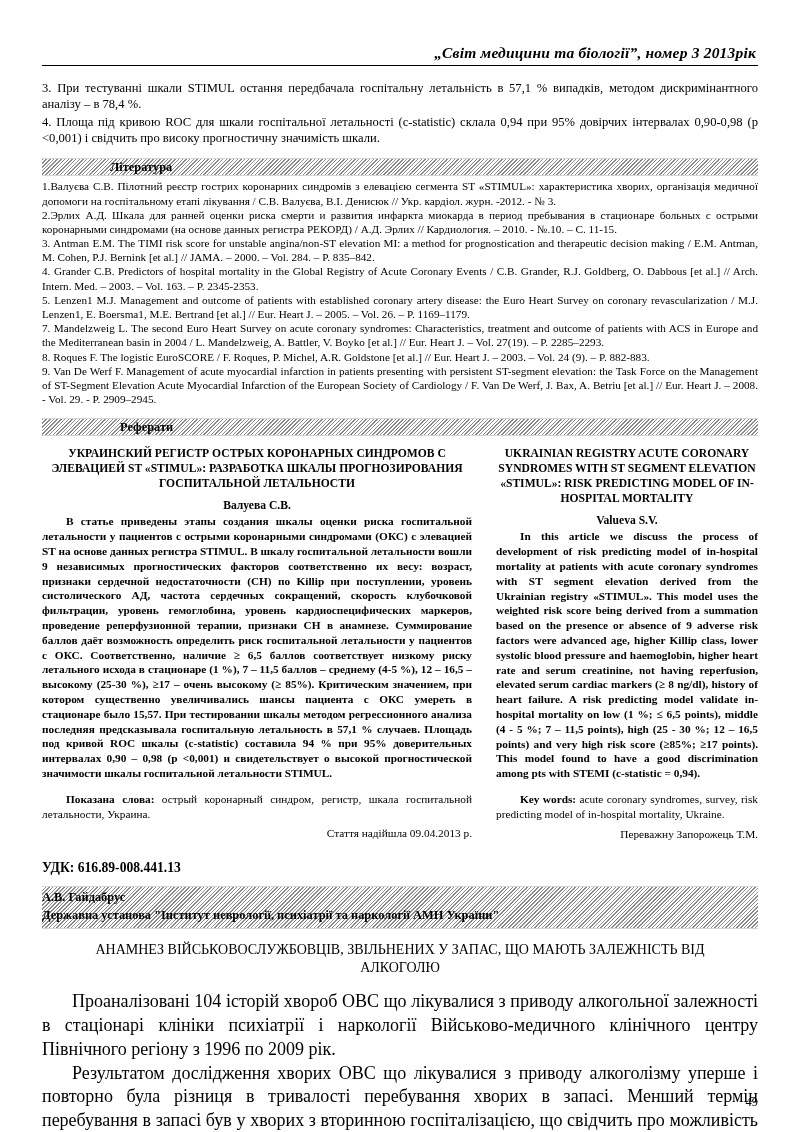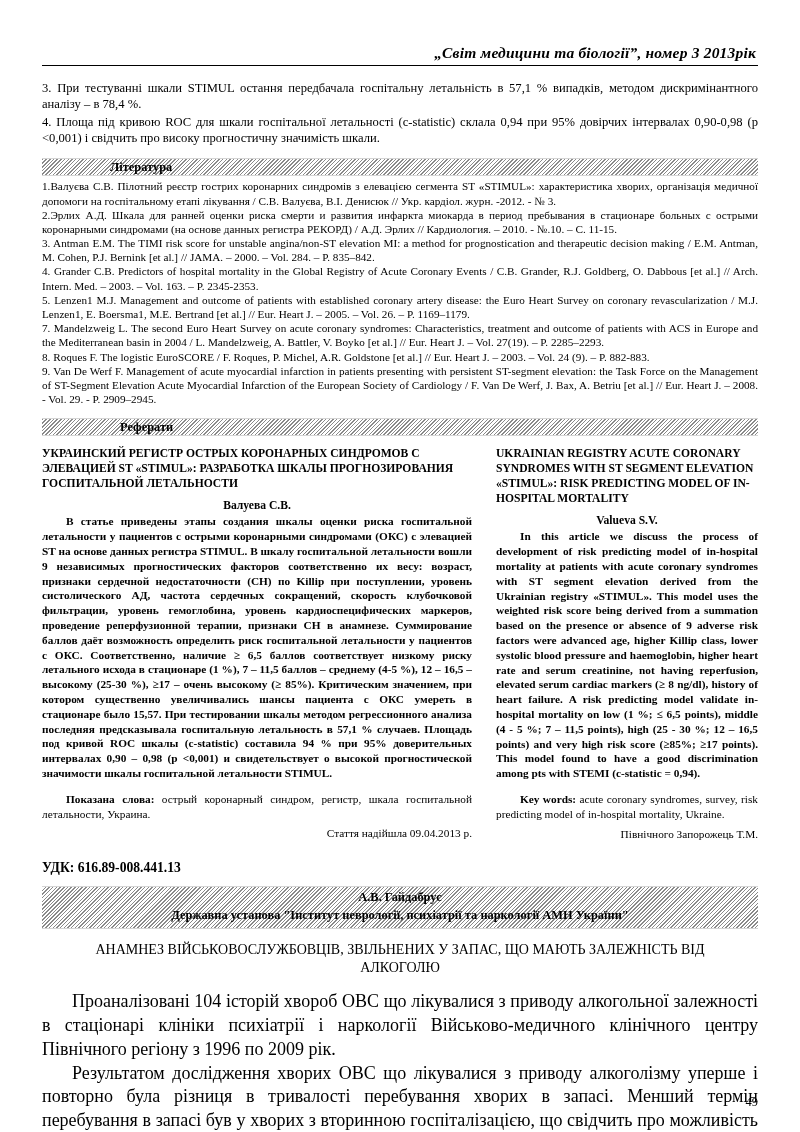--- a/index.html
+++ b/index.html
@@ -83,21 +83,21 @@
   
   .abs-wrap {
     display: flex;
     gap: 24px;
     margin-top: 10px;
   }
   .abs-col-ru { width: 430px; flex: 0 0 430px; }
   .abs-col-en { flex: 1 1 auto; }
 
   .abs-title {
-    text-align: left;
+    text-align: center;
     font-weight: bold;
     font-size: 11.6px;
     line-height: 1.30;
     margin: 0 0 8px 0;
     text-transform: uppercase;
   }
   .abs-author {
     text-align: center;
     font-weight: bold;
     font-size: 11.6px;
@@ -133,21 +133,21 @@
   }
   .bar2 {
     margin: 10px 0 0 0;
     padding: 2px 0 3px 0;
     background-image: repeating-linear-gradient(
         -45deg,
         #ffffff 0px, #ffffff 1.6px,
         #8a8a8a 1.6px, #8a8a8a 2.6px);
     border-top: 1px solid #d5d5d5;
     border-bottom: 1px solid #d5d5d5;
-    text-align: center;
+    text-align: left;
   }
   .bar2 .l {
     font-weight: bold;
     font-size: 12.4px;
     line-height: 1.45;
     display: block;
   }
   .art-title {
     text-align: center;
     font-weight: normal;
@@ -215,21 +215,21 @@
     </div>
 
     <div class="abs-col-en">
       <div class="abs-title">UKRAINIAN REGISTRY ACUTE CORONARY SYNDROMES WITH ST SEGMENT ELEVATION «STIMUL»: RISK PREDICTING MODEL OF IN-HOSPITAL MORTALITY</div>
       <div class="abs-author">Valueva S.V.</div>
       <p class="abs-text">In this article we discuss the process of development of risk predicting model of in-hospital mortality at patients with acute coronary syndromes with ST segment elevation derived from the Ukrainian registry «STIMUL». This model uses the weighted risk score being derived from a summation based on the presence or absence of 9 adverse risk factors were advanced age, higher Killip class, lower systolic blood pressure and haemoglobin, higher heart rate and serum creatinine, not having reperfusion, elevated serum cardiac markers (≥ 8 ng/dl), history of heart failure. A risk predicting model validate in-hospital mortality on low (1 %; ≤ 6,5 points), middle (4 - 5 %; 7 – 11,5 points), high (25 - 30 %; 12 – 16,5 points) and very high risk score (≥85%; ≥17 points). This model found to have a good discrimination among pts with STEMI (c-statistic = 0,94).</p>
       <p class="abs-kw">
         <b>Key words:</b>
         <span>acute coronary syndromes, survey, risk predicting model of in-hospital mortality, Ukraine.</span>
       </p>
-      <p class="abs-foot">Північного Запорожець Т.М.</p>
+      <p class="abs-foot">Переважну Запорожець Т.М.</p>
     </div>
 
   </div>
 
   <div class="udk">УДК: 616.89-008.441.13</div>
 
   <div class="bar2">
     <span class="l">А.В. Гайдабрус</span>
     <span class="l">Державна установа "Інститут неврології, психіатрії та наркології АМН України"</span>
   </div>

